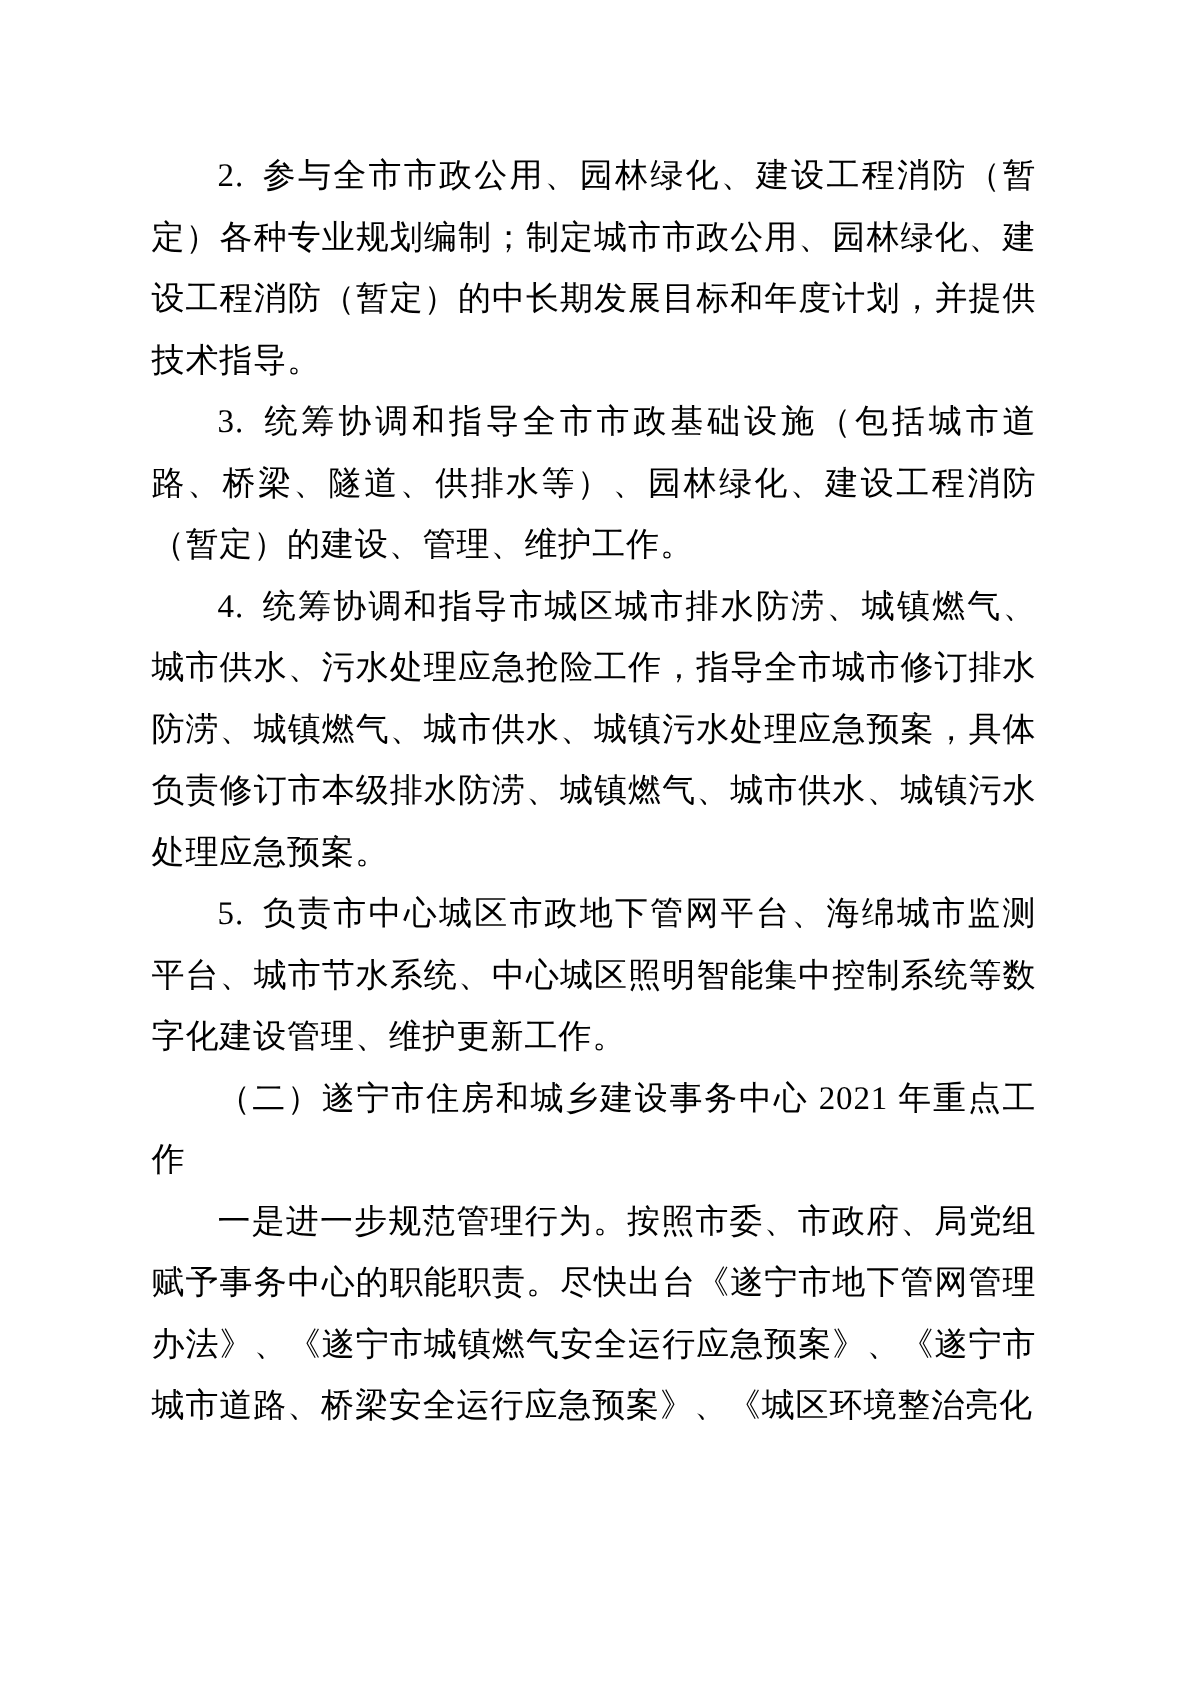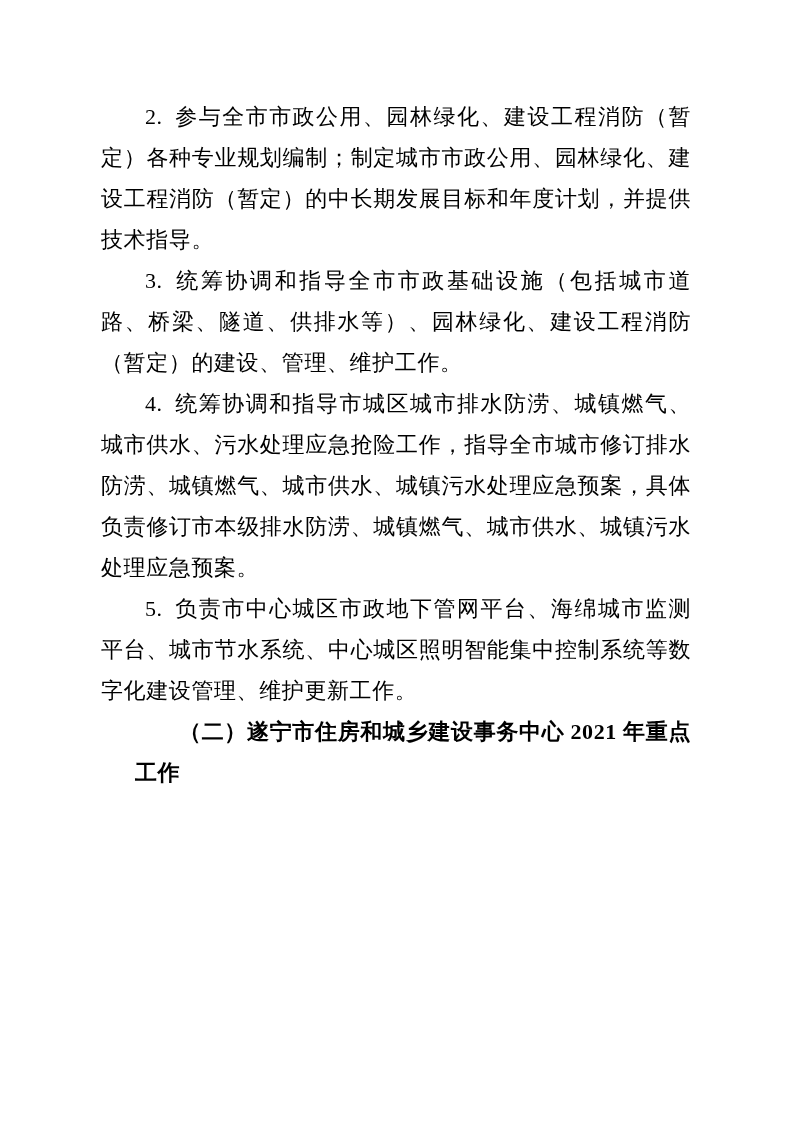--- a/index.html
+++ b/index.html
@@ -27,28 +27,28 @@
     font-family: "Liberation Serif", serif;
     font-size: 22px;
     line-height: 41px;
     color: #000000;
     text-align: justify;
     text-indent: 44px; 
     letter-spacing: 0.6px;
     word-break: break-all;
   }
   .doc p.heading {
-    font-weight: 700;
-    margin-left: 34px;
+    font-weight: 400;
   }
 </style>
 </head>
 <body>
 
 <div class="page">
   <div class="doc">
     <p>2. 参与全市市政公用、园林绿化、建设工程消防（暂定）各种专业规划编制；制定城市市政公用、园林绿化、建设工程消防（暂定）的中长期发展目标和年度计划，并提供技术指导。</p>
     <p>3. 统筹协调和指导全市市政基础设施（包括城市道路、桥梁、隧道、供排水等）、园林绿化、建设工程消防（暂定）的建设、管理、维护工作。</p>
     <p>4. 统筹协调和指导市城区城市排水防涝、城镇燃气、城市供水、污水处理应急抢险工作，指导全市城市修订排水防涝、城镇燃气、城市供水、城镇污水处理应急预案，具体负责修订市本级排水防涝、城镇燃气、城市供水、城镇污水处理应急预案。</p>
     <p>5. 负责市中心城区市政地下管网平台、海绵城市监测平台、城市节水系统、中心城区照明智能集中控制系统等数字化建设管理、维护更新工作。</p>
     <p class="heading">（二）遂宁市住房和城乡建设事务中心 2021 年重点工作</p>
+    <p>一是进一步规范管理行为。按照市委、市政府、局党组赋予事务中心的职能职责。尽快出台《遂宁市地下管网管理办法》、《遂宁市城镇燃气安全运行应急预案》、《遂宁市城市道路、桥梁安全运行应急预案》、《城区环境整治亮化</p>
   </div>
 </div>
 
 </body></html>

